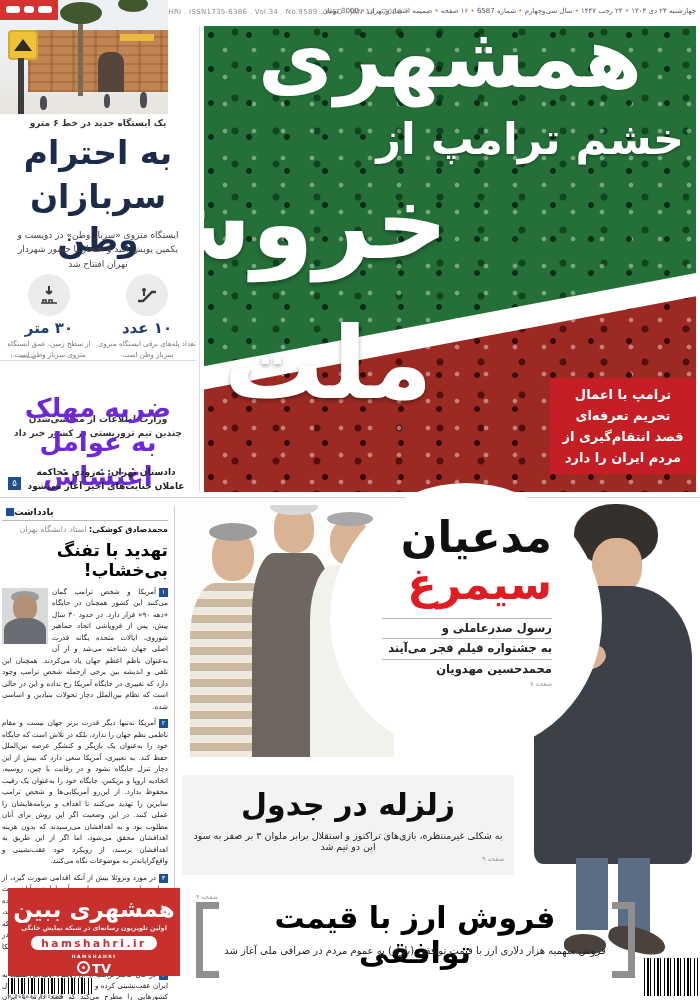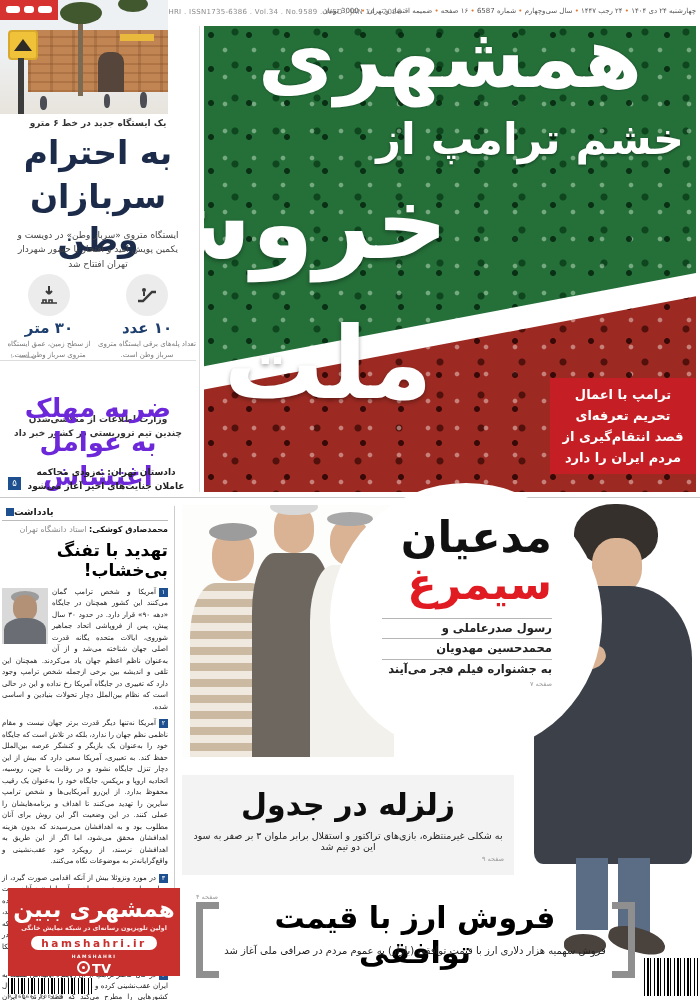--- a/index.html
+++ b/index.html
@@ -291,22 +291,22 @@
     <div class="fig" style="left:96px;top:430px;width:58px;height:24px;background:#4a423c;border-radius:45% 55% 40% 40%;transform:rotate(14deg);"></div>
     <div class="fig" style="left:52px;top:436px;width:42px;height:20px;background:#4a423c;border-radius:45% 55% 40% 40%;"></div>
   </div>
 
   <div class="abs circle-overlay"></div>
   <div class="abs cinema-text rtl">
     <div class="cin-black">مدعیان</div>
     <div class="cin-red">سیمرغ</div>
     <div class="cin-names">
       <div>رسول صدرعاملی و</div>
+      <div>به جشنواره فیلم فجر می‌آیند</div>
       <div>محمدحسین مهدویان</div>
-      <div>به جشنواره فیلم فجر می‌آیند</div>
     </div>
     <div class="cin-ref">صفحه ۷</div>
   </div>
 
   <div class="abs sports rtl">
     <div class="sports-headline">زلزله در جدول</div>
     <div class="sports-sub">به شکلی غیرمنتظره، بازی‌های تراکتور و استقلال برابر ملوان ۳ بر صفر به سود این دو تیم شد</div>
     <div class="sports-ref page-ref">صفحه ۹</div>
   </div>
 

